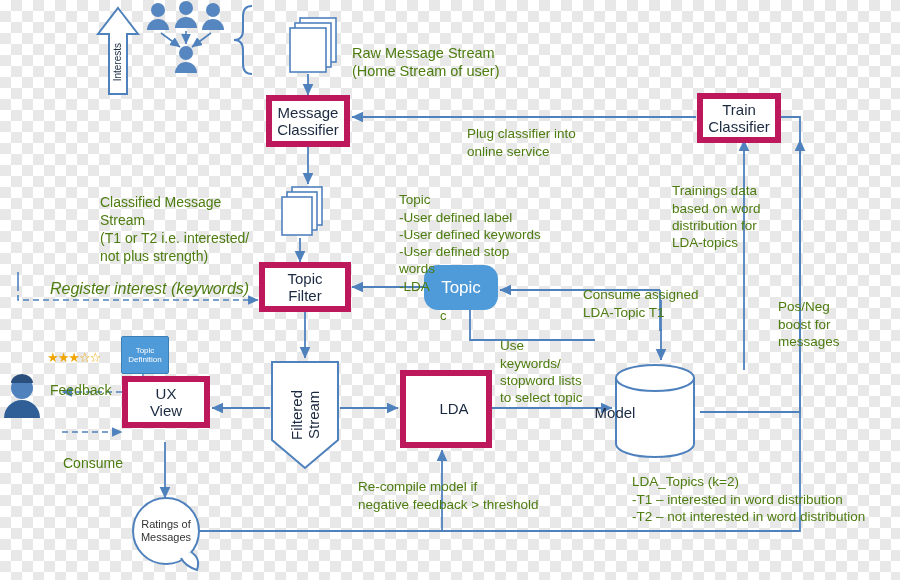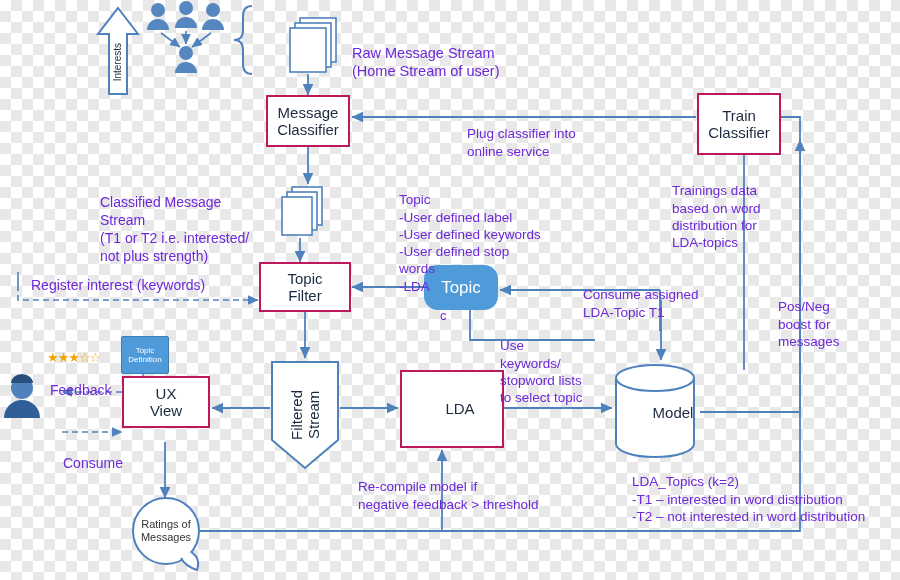--- a/index.html
+++ b/index.html
@@ -24,28 +24,28 @@
   .node {
     position:absolute;
     box-sizing:border-box;
     display:flex; align-items:center; justify-content:center;
     text-align:center;
     color:#1b2a41;
     font-size:15px;
     line-height:1.15;
   }
   .boxnode {
-    border:2px solid #be185d;
+    border:6px solid #be185d;
     background:#ffffff;
   }
   .lbl {
     position:absolute;
     font-size:13.5px;
     line-height:1.28;
-    color:#6d28d9;
+    color:#4d7c0f;
     white-space:pre-line;
   }
   svg.layer {
     position:absolute; left:0; top:0; width:900px; height:580px;
     overflow:visible;
   }
   .vert {
     writing-mode:vertical-rl;
     transform:rotate(180deg);
   }
@@ -174,45 +174,45 @@
   <path d="M442,531 L442,450" fill="none" stroke="#4f81bd" stroke-width="1.8" marker-end="url(#ah)"></path>
 
   <line x1="143" y1="372" x2="143" y2="378" stroke="#4f81bd" stroke-width="1.4"></line>
 </svg>
 
 <div class="node boxnode" style="left:266px; top:95px; width:84px; height:52px;">
   <span style="white-space:pre-line;">Message
 Classifier</span>
 </div>
 
-<div class="node boxnode" style="left:697px; top:93px; width:84px; height:62px;">
+<div class="node boxnode" style="left:697px; top:93px; width:84px; height:50px;">
   <span style="white-space:pre-line;">Train
 Classifier</span>
 </div>
 
 <div class="node boxnode" style="left:259px; top:262px; width:92px; height:50px;">
   <span style="white-space:pre-line;">Topic
 Filter</span>
 </div>
 
 <div class="node boxnode" style="left:122px; top:376px; width:88px; height:52px;">
   <span style="white-space:pre-line;">UX
 View</span>
 </div>
 
-<div class="node boxnode" style="left:400px; top:370px; width:104px; height:78px;padding-left:16px;">
+<div class="node boxnode" style="left:400px; top:370px; width:92px; height:78px;padding-left:16px;">
   <span>LDA</span>
 </div>
 
 <div class="node" style="left:285px; top:370px; width:40px; height:90px;">
   <span class="vert" style="white-space:pre-line; text-align:center;">Filtered
 Stream</span>
 </div>
 
-<div class="node" style="left:644px; top:392px; width:58px; height:42px;">
+<div class="node" style="left:586px; top:392px; width:58px; height:42px;">
   <span>Model</span>
 </div>
 
 <div class="node" style="left:136px; top:515px; width:60px; height:32px; font-size:11px; color:#333;">
   <span style="white-space:pre-line;">Ratings of
 Messages</span>
 </div>
 
 <div class="node" style="left:108px; top:30px; width:20px; height:64px; font-size:10px;">
   <span class="vert">Interests</span>
@@ -258,21 +258,21 @@
 
 <div class="lbl" style="left:399px; top:174px;">
   <span>Topic
 -User defined label
 -User defined keywords
 -User defined stop
 words
 -LDA</span>
 </div>
 
-<div class="lbl" style="left:31px; top:259px; font-size:14px;">
+<div class="lbl" style="left:50px; top:259px; font-size:16px;font-style:italic;">
   <span>Register interest (keywords)</span>
 </div>
 
 <div class="lbl" style="left:583px; top:269px;">
   <span>Consume assigned
 LDA-Topic T1</span>
 </div>
 
 <div class="lbl" style="left:778px; top:281px;">
   <span>Pos/Neg

